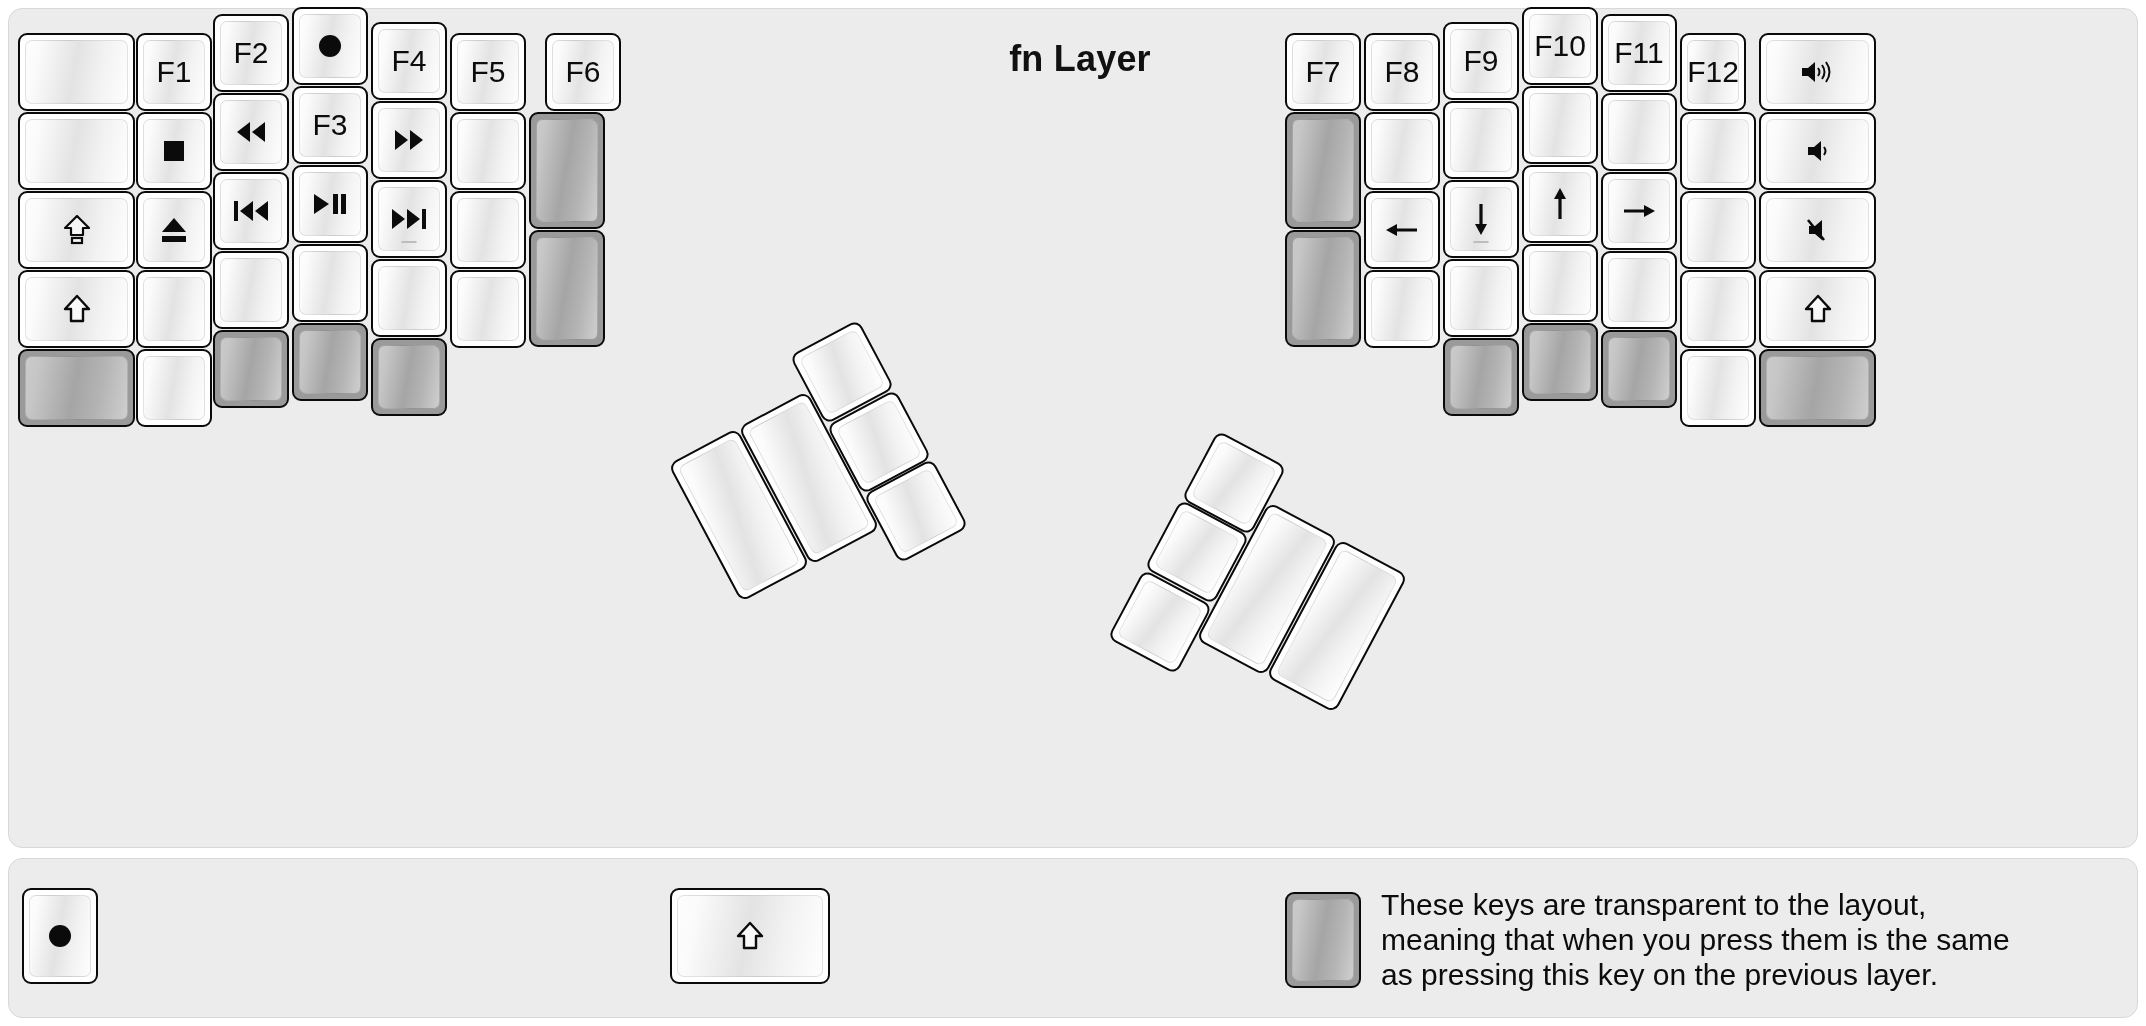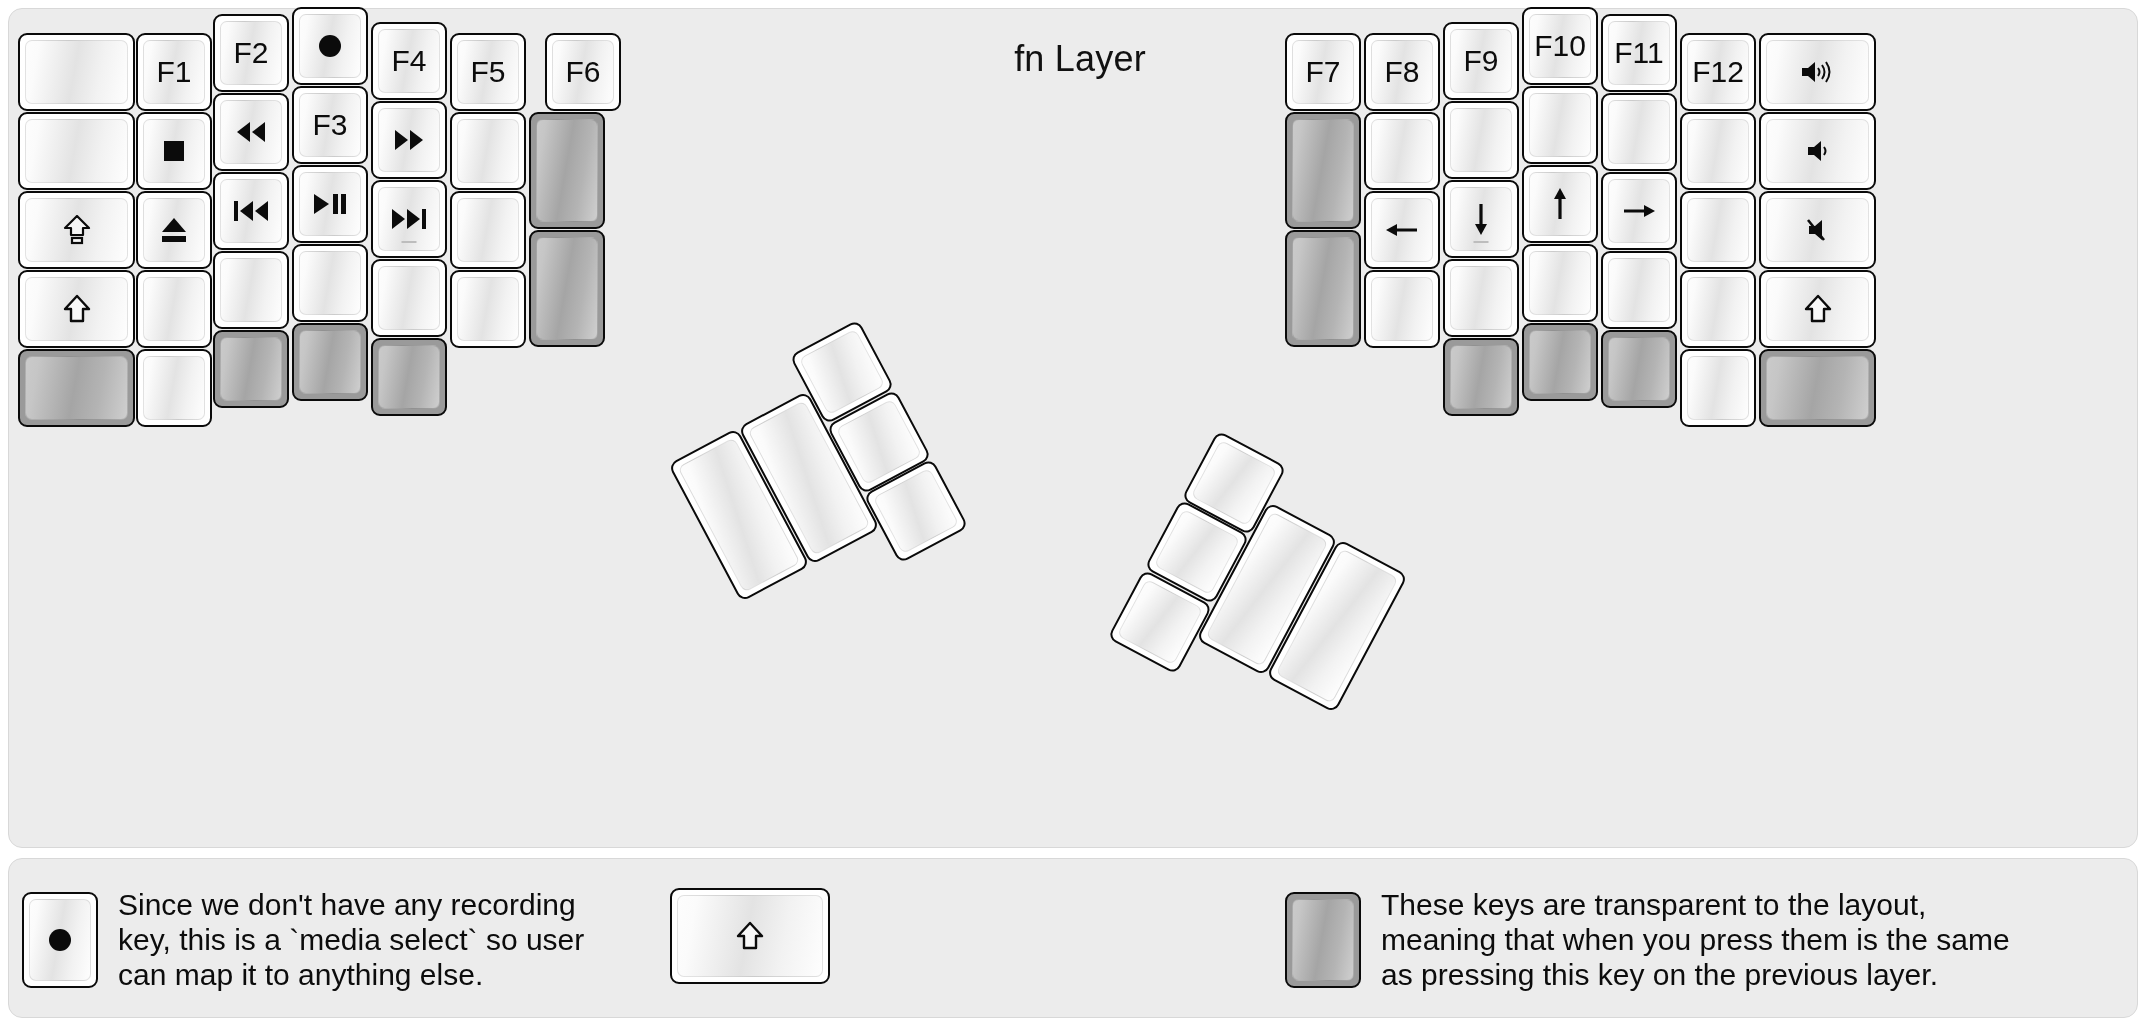--- a/index.html
+++ b/index.html
@@ -25,20 +25,21 @@
   #legend-panel { left: 8px; top: 858px; width: 2130px; height: 160px; }
 
   #title {
     position: absolute;
     left: 930px; top: 38px;
     width: 300px;
     text-align: center;
     font-size: 36px;
     color: #111;
     letter-spacing: 0.2px;
+    font-weight: bold;
   }
 
   
   .key {
     position: absolute;
     border-radius: 9px;
     border: 2.6px solid #0a0a0a;
     background: #ffffff;
     padding: 5px;
   }
@@ -393,21 +394,21 @@
             </svg>
           </span>
         </div>
       </div>
       <div class="key" style="left: 1601px; top: 251px; width: 76px; height: 78px;">
         <div class="top"></div>
       </div>
       <div class="key transparent" style="left: 1601px; top: 330px; width: 76px; height: 78px;">
         <div class="top"></div>
       </div>
-      <div class="key" style="left: 1680px; top: 33px; width: 76px; height: 78px;">
+      <div class="key" style="left: 1680px; top: 33px; width: 66px; height: 78px;">
         <div class="top">
           <span class="legend">F12</span>
         </div>
       </div>
       <div class="key" style="left: 1680px; top: 112px; width: 76px; height: 78px;">
         <div class="top"></div>
       </div>
       <div class="key" style="left: 1680px; top: 191px; width: 76px; height: 78px;">
         <div class="top"></div>
       </div>
@@ -496,23 +497,20 @@
       <div class="legend-item" style="left: 22px; top: 888px;">
         <div class="legend-key" style="width: 76px; height: 96px;">
           <div class="top">
             <span>
               <svg class="ico" width="26" height="26" viewBox="0 0 26 26" xmlns="http://www.w3.org/2000/svg">
                 <circle cx="13" cy="13" r="11" fill="#0b0b0b"></circle>
               </svg>
             </span>
           </div>
         </div>
-        <div class="legend-text">Since we don't have any recording
-key, this is a `media select` so user
-can map it to anything else.</div>
       </div>
       <div class="legend-item" style="left: 670px; top: 888px;">
         <div class="legend-key" style="width: 160px; height: 96px;">
           <div class="top">
             <span>
               <svg class="ico" width="28" height="30" viewBox="0 0 28 30" xmlns="http://www.w3.org/2000/svg">
                 <path d="M14 2 L26 15 L20 15 L20 27 L8 27 L8 15 L2 15 Z" fill="#f8f8f8" stroke="#0b0b0b" stroke-width="2.4" stroke-linejoin="round"></path>
               </svg>
             </span>
           </div>

